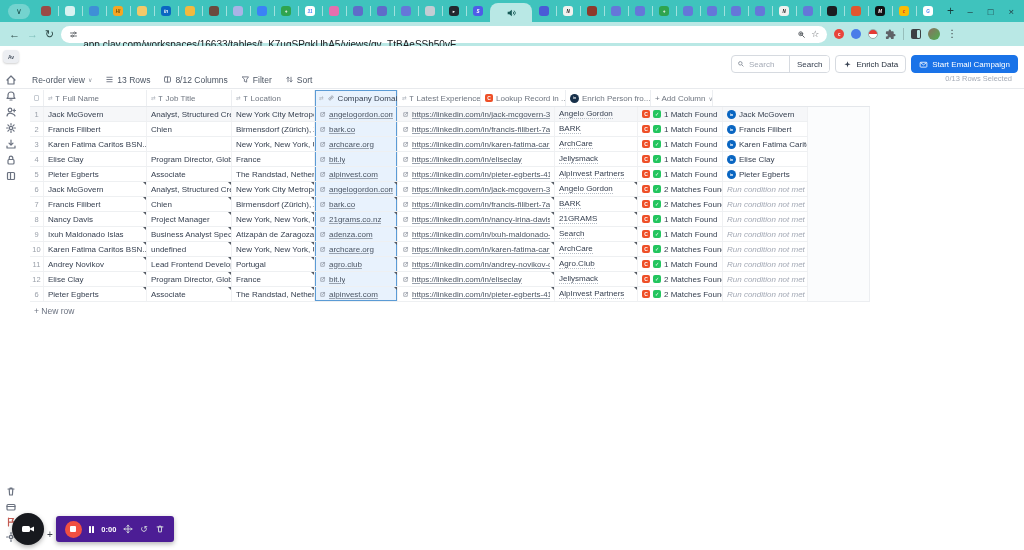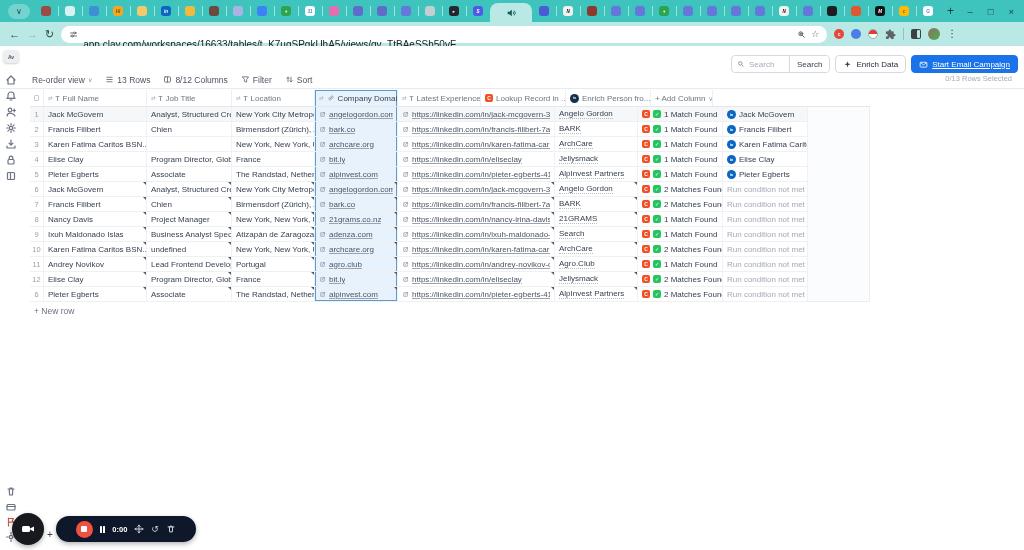--- a/index.html
+++ b/index.html
@@ -41,21 +41,21 @@
   .page-title{font-size:10px;font-weight:700;color:#1f2329;}
   .more{color:#6b7280;font-size:9px;}
   .title-actions{position:absolute;right:6px;top:5px;display:flex;gap:5px;height:26px;align-items:center;margin-left:42px;}
   .searchpill{display:flex;align-items:center;border:1px solid #d6dae0;border-radius:4px;background:#fff;height:18px;overflow:hidden;}
   .searchpill svg{width:8px;height:8px;stroke:#8a919c;fill:none;stroke-width:1.4;margin-left:5px;}
   .searchpill input{border:0;width:44px;font-size:8px;padding:0 4px;outline:none;color:#374151;}
   .searchpill input::placeholder{color:#a5abb6;}
   .searchbtn{border-left:1px solid #d6dae0;font-size:8px;padding:0 7px;height:100%;display:flex;align-items:center;background:#fff;color:#374151;cursor:pointer;}
   .btn{display:flex;align-items:center;gap:4px;font-size:8px;border:1px solid #d6dae0;border-radius:4px;padding:0 7px;height:18px;background:#fff;color:#1f2937;cursor:pointer;white-space:nowrap;}
   .btn svg{width:9px;height:9px;}
-  .btn.primary{background:var(--accent_blue,#1a73e8);border-color:var(--accent_blue,#1a73e8);color:#fff;text-decoration:underline;}
+  .btn.primary{background:var(--accent_blue,#1a73e8);border-color:var(--accent_blue,#1a73e8);color:#fff;}
   .rows-selected{position:absolute;right:12px;top:28px;font-size:7.5px;color:#a5abb6;}
   .controls{position:absolute;left:32px;top:27px;display:flex;gap:13px;align-items:center;font-size:8.5px;color:#4b5563;height:13px;}
   .ctl{display:flex;align-items:center;gap:3px;cursor:pointer;}
   .ctl svg{width:9px;height:9px;stroke:#6b7280;fill:none;stroke-width:1.2;stroke-linecap:round;stroke-linejoin:round;}
   .chev{font-size:6px;color:#8a919c;}
   .divider{position:absolute;left:0;right:0;top:42px;height:1px;background:#e8eaed;}
 
   
   .table{position:absolute;left:30px;top:44px;width:840px;font-size:8px;color:#374151;}
   .thead{display:flex;height:17px;border-bottom:1px solid #e4e7eb;color:#6f7680;}
@@ -84,30 +84,30 @@
   .sel{background:var(--sel_bg,#e8f2fd);box-shadow:inset 1px 0 0 var(--sel_border,#5b9bd5),inset -1px 0 0 var(--sel_border,#5b9bd5);}
   .th.sel{box-shadow:inset 1px 0 0 var(--sel_border,#5b9bd5),inset -1px 0 0 var(--sel_border,#5b9bd5),inset 0 1px 0 var(--sel_border,#5b9bd5);color:#374151;}
   .trow:last-of-type .sel{box-shadow:inset 1px 0 0 var(--sel_border,#5b9bd5),inset -1px 0 0 var(--sel_border,#5b9bd5),inset 0 -1px 0 var(--sel_border,#5b9bd5);}
   .lnk{text-decoration:underline;text-decoration-color:#9aa3af;color:#4b5563;overflow:hidden;text-align:center;}
   .dotu{border-bottom:1px dotted #b6bdc6;}
   .trow.stale .mk::after{content:"";position:absolute;top:0;right:0;border-top:3px solid #545a63;border-left:3px solid transparent;}
   .clayic{width:8px;height:8px;border-radius:2px;background:var(--clay_red,#ee4f27);color:#fff;font-size:5px;font-weight:bold;display:inline-flex;align-items:center;justify-content:center;flex:none;}
   .chk{width:8px;height:8px;border-radius:2px;background:var(--green,#22c55e);color:#fff;font-size:5px;display:inline-flex;align-items:center;justify-content:center;flex:none;}
   .li{width:9px;height:9px;border-radius:50%;background:var(--linkedin_blue,#0a66c2);color:#fff;font-size:4px;font-weight:bold;display:none;align-items:center;justify-content:center;flex:none;}
   .enr.person .li{display:inline-flex;}
-  .enr.notmet .etxt{color:#a3a9b5;}
+  .enr.notmet .etxt{font-style:italic;color:#a3a9b5;}
   .addcol-body{position:absolute;left:778px;top:17px;width:62px;height:195px;background:#fbfcfd;border-right:1px solid #eceef1;border-bottom:1px solid #eceef1;}
   .newrow{position:absolute;left:0;top:212px;height:14px;display:flex;align-items:flex-end;gap:4px;color:#6b7280;font-size:8.5px;padding-left:4px;cursor:pointer;}
 
   
   .recorder{position:absolute;left:12px;top:513px;display:flex;align-items:center;z-index:50;}
   .cam-bubble{width:32px;height:32px;border-radius:50%;background:#17191e;display:flex;align-items:center;justify-content:center;flex:none;box-shadow:0 2px 5px rgba(0,0,0,.3);}
   .cam-bubble svg{width:14px;height:14px;fill:#fff;}
   .rec-plus{color:#3a3f46;font-size:10px;margin:10px 3px 0 3px;}
-  .rec-pill{height:26px;border-radius:13px;background:#0f172a;display:flex;align-items:center;gap:7px;padding:0 20px;box-shadow:0 2px 5px rgba(0,0,0,.3);}
+  .rec-pill{height:26px;border-radius:3px;background:#4c1d95;display:flex;align-items:center;gap:7px;padding:0 9px;box-shadow:0 2px 5px rgba(0,0,0,.3);}
   .stopbtn{width:17px;height:17px;border-radius:50%;background:var(--rec_red,#f25041);display:flex;align-items:center;justify-content:center;cursor:pointer;flex:none;}
   .stopbtn i{width:6px;height:6px;background:#fff;border-radius:1px;}
   .pause{display:flex;gap:1.5px;cursor:pointer;}
   .pause i{width:2px;height:7px;background:#fff;border-radius:.5px;}
   .timer{color:#fff;font-size:7.5px;font-weight:bold;}
   .rec-ic{color:#cfd3da;font-size:9px;line-height:1;cursor:pointer;}
   .rec-ic svg{width:10px;height:10px;stroke:#cfd3da;fill:none;stroke-width:1.2;stroke-linecap:round;stroke-linejoin:round;display:block;}
 </style>
 </head>
 <body>

